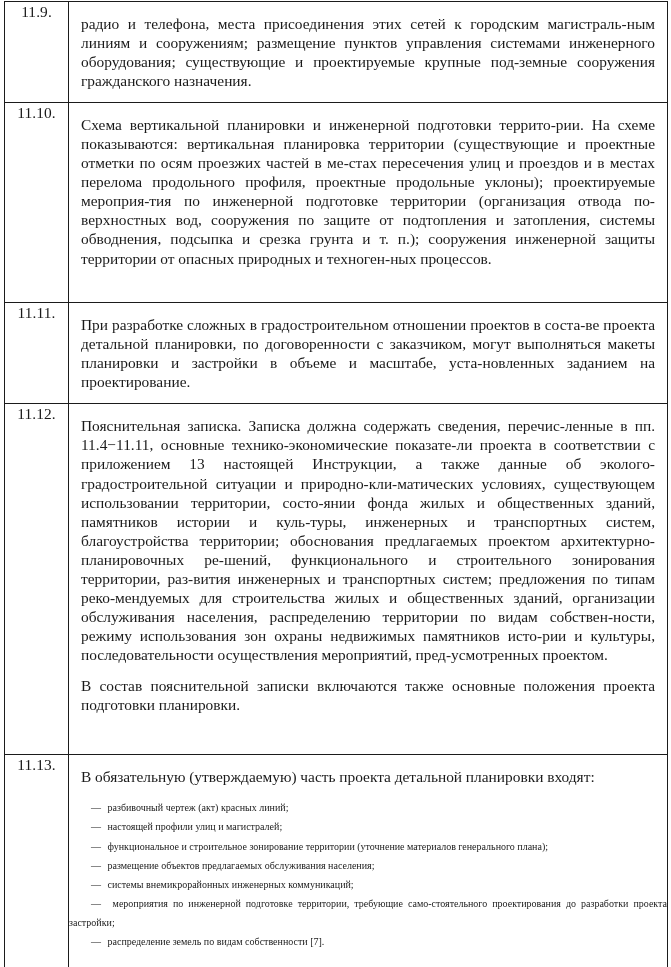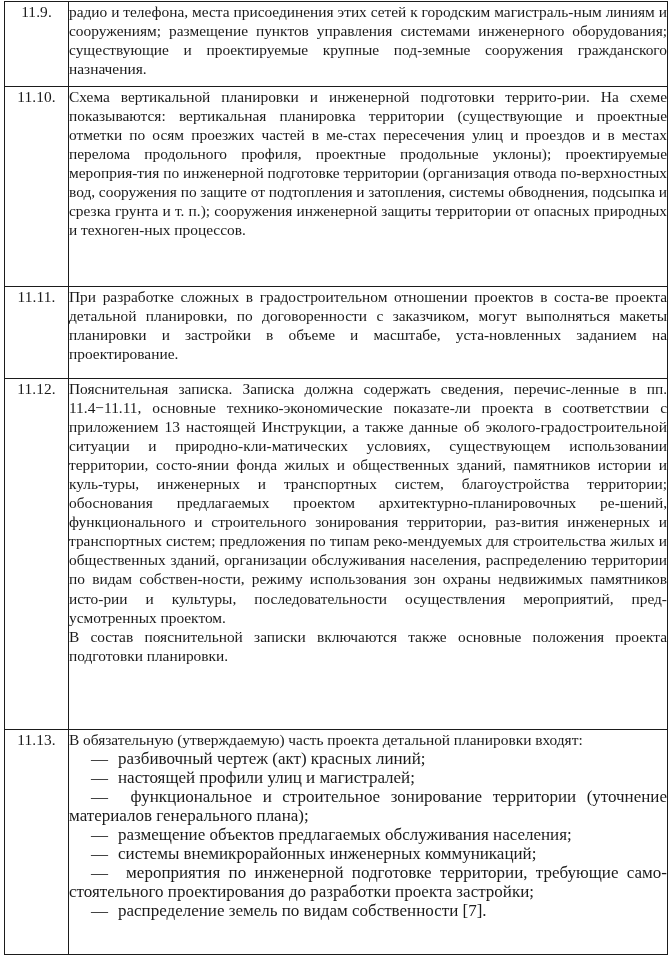--- a/index.html
+++ b/index.html
@@ -51,31 +51,31 @@
 
   td.body-cell {
     padding: 2px 5px 3px 7px;
   }
 
   .para {
     font-size: 15.4px;
     line-height: 19.05px;
     text-align: justify;
     text-justify: inter-word;
-    margin: 0;
+    margin: 12px;
     hyphens: manual;
     word-spacing: -0.1px;
   }
 
   .para + .para {
     margin-top: 0;
   }
 
   .dash-item {
-    font-size: 17px;
+    font-size: 10px;
     line-height: 19.05px;
     text-align: justify;
     text-justify: inter-word;
     margin: 0;
     text-indent: 22px;
   }
 
   .dash-item .dash {
     letter-spacing: 0.5px;
   }

